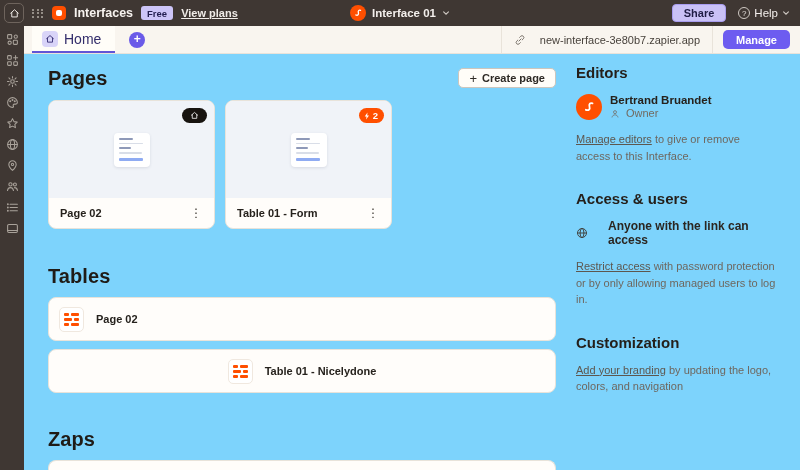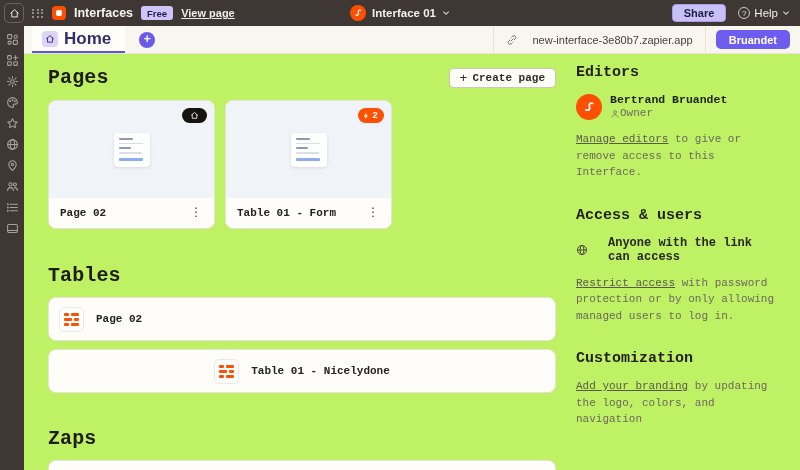--- a/index.html
+++ b/index.html
@@ -31,30 +31,30 @@
   .side-ic { width:16px; height:13px; display:flex; align-items:center; justify-content:center; cursor:pointer; }
   .side-ic svg { stroke:#a9a29a; fill:none; stroke-width:1.3; stroke-linecap:round; stroke-linejoin:round; }
 
   .main-area { flex:1; display:flex; flex-direction:column; }
 
   
   .tabbar { height:28px; background:#f9f5ef; border-bottom:1px solid #e9e3da; display:flex; align-items:stretch; }
   .tab-home { display:flex; align-items:center; gap:6px; padding:0 14px 0 10px; margin-left:8px; background:#fffdf8; border-bottom:2px solid #6154d6; cursor:pointer; }
   .tab-chip { width:16px; height:16px; background:#d9d4f8; border-radius:4px; display:flex; align-items:center; justify-content:center; }
   .tab-chip svg { stroke:#3b3277; fill:none; stroke-width:1.5; }
-  .tab-label { font-size:17px; font-weight:700; color:#332d6b; }
+  .tab-label { font-size:14px; font-weight:400; color:#332d6b; }
   .add-tab { width:16px; height:16px; border-radius:50%; background:#6a5ae8; color:#fff; font-size:12px; line-height:14px; text-align:center; align-self:center; margin-left:14px; cursor:pointer; font-weight:600; }
   .tabbar-right { margin-left:auto; display:flex; align-items:stretch; }
   .domain-box { display:flex; align-items:center; gap:14px; padding:0 12px; border-left:1px solid #e9e3da; border-right:1px solid #e9e3da; cursor:pointer; }
   .domain-box svg { stroke:#6e675f; fill:none; stroke-width:1.2; }
   .domain-text { font-size:11px; color:#48423c; }
   .upgrade-btn { background:#6d5cf0; color:#fff; font-size:11px; font-weight:700; border:none; border-radius:5px; padding:0 13px; margin:4px 10px; cursor:pointer; }
 
   
-  .content { flex:1; display:flex; padding:10px 24px 0 24px; overflow:hidden; background:#bef264;font-family:Liberation Mono, monospace; }
+  .content { flex:1; display:flex; padding:10px 24px 0 24px; overflow:hidden; background:#7dd3fc; }
   .main-col { width:508px; flex-shrink:0; }
   h1.sec { font-size:20px; font-weight:800; color:#1f1b16; line-height:28px; letter-spacing:.1px; }
   .sec-head { display:flex; align-items:center; justify-content:space-between; }
   .create-btn { display:flex; align-items:center; gap:5px; background:#fffdf8; border:1px solid #ccc6bd; border-radius:5px; padding:3px 10px; font-size:11px; font-weight:700; color:#2e2a25; cursor:pointer; font-family:inherit; }
   .create-btn .plus { font-weight:400; font-size:13px; line-height:11px; }
 
   .cards { display:flex; gap:10px; margin-top:8px; }
   .page-card { width:167px; height:129px; border:1px solid #e8e3da; border-radius:8px; background:#fffdfa; overflow:hidden; display:flex; flex-direction:column; cursor:pointer; }
   .preview { height:97px; background:#f0f3f8; position:relative; display:flex; align-items:center; justify-content:center; }
   .mini-doc { width:36px; height:34px; background:#fff; border-radius:4px; box-shadow:0 1px 3px rgba(40,50,80,.12); padding:5px 5px; display:flex; flex-direction:column; gap:3px; }
@@ -82,21 +82,21 @@
 
   .zaps-h { margin-top:32px; }
   .partial-card { margin-top:7px; height:40px; border:1px solid #e8e3da; border-radius:8px 8px 0 0; border-bottom:none; background:#fffdfa; }
 
   
   .right-panel { flex:1; margin-left:20px; padding-right:0; }
   h2.rp { font-size:15px; font-weight:800; color:#241f1a; }
   .editor-row { display:flex; gap:8px; margin-top:12px; align-items:center; }
   .avatar { width:26px; height:26px; border-radius:50%; background:#ff4f00; display:flex; align-items:center; justify-content:center; flex-shrink:0; }
   .ed-name { font-size:11.5px; font-weight:700; color:#26221d; line-height:14px; }
-  .ed-role { display:flex; align-items:center; gap:0; font-size:11px; color:#716a61; line-height:13px; }
+  .ed-role { display:flex; align-items:center; gap:6px; font-size:11px; color:#716a61; line-height:13px; }
   .ed-role svg { stroke:#716a61; fill:none; stroke-width:1.2; }
   .rp-text { margin-top:11px; font-size:11px; color:#6e675f; line-height:1.5; }
   .rp-link { text-decoration:underline; cursor:pointer; color:#5d574f; }
   .access-h { margin-top:26px; }
   .status-row { display:flex; align-items:center; gap:20px; margin-top:12px; font-size:12px; font-weight:700; color:#2b2621; }
   .status-row svg { stroke:#3c3831; fill:none; stroke-width:1.2; flex-shrink:0; }
   .custom-h { margin-top:26px; }
 </style>
 </head>
 <body>
@@ -115,21 +115,21 @@
         <i></i>
         <i></i>
         <i></i>
         <i></i>
         <i></i>
         <i></i>
       </div>
     <span class="if-logo"></span>
     <span class="product-name">Interfaces</span>
     <span class="free-badge">Free</span>
-    <span class="view-plans">View page</span>
+    <span class="view-plans">View plans</span>
   </div>
   <div class="topbar-center">
     <span class="zap-circle">
       <svg width="10" height="10" viewBox="0 0 20 20">
           <path d="M5.5 14c4.2 1.6 6.3-1 5.2-4.5C9.6 6 11.7 3.4 15 4.8" stroke="#fff" stroke-width="2.6" fill="none" stroke-linecap="round"></path>
         </svg>
     </span>
     <span class="iface-name">Interface 01</span>
     <svg width="8" height="8" viewBox="0 0 10 10">
         <path d="M2 3.5l3 3 3-3" stroke="#cfc9c3" fill="none" stroke-width="1.4" stroke-linecap="round"></path>
@@ -234,21 +234,21 @@
         <span class="tab-label">Home</span>
       </div>
       <div class="add-tab">+</div>
       <div class="tabbar-right">
         <div class="domain-box">
           <svg width="12" height="12" viewBox="0 0 16 16">
               <path d="M6.5 9.5l3-3M7.5 4.5l1.5-1.5a2.4 2.4 0 013.4 3.4L10.9 7.9M8.5 11.5L7 13a2.4 2.4 0 01-3.4-3.4l1.5-1.5" stroke-linecap="round"></path>
             </svg>
           <span class="domain-text">new-interface-3e80b7.zapier.app</span>
         </div>
-        <button class="upgrade-btn">Bruandet</button>
+        <button class="upgrade-btn">Manage</button>
       </div>
     </div>
 
     <div class="content">
       <div class="main-col">
 
         <div class="sec-head">
           <h1 class="sec">Pages</h1>
           <button class="create-btn">
             <span class="plus">+</span>

